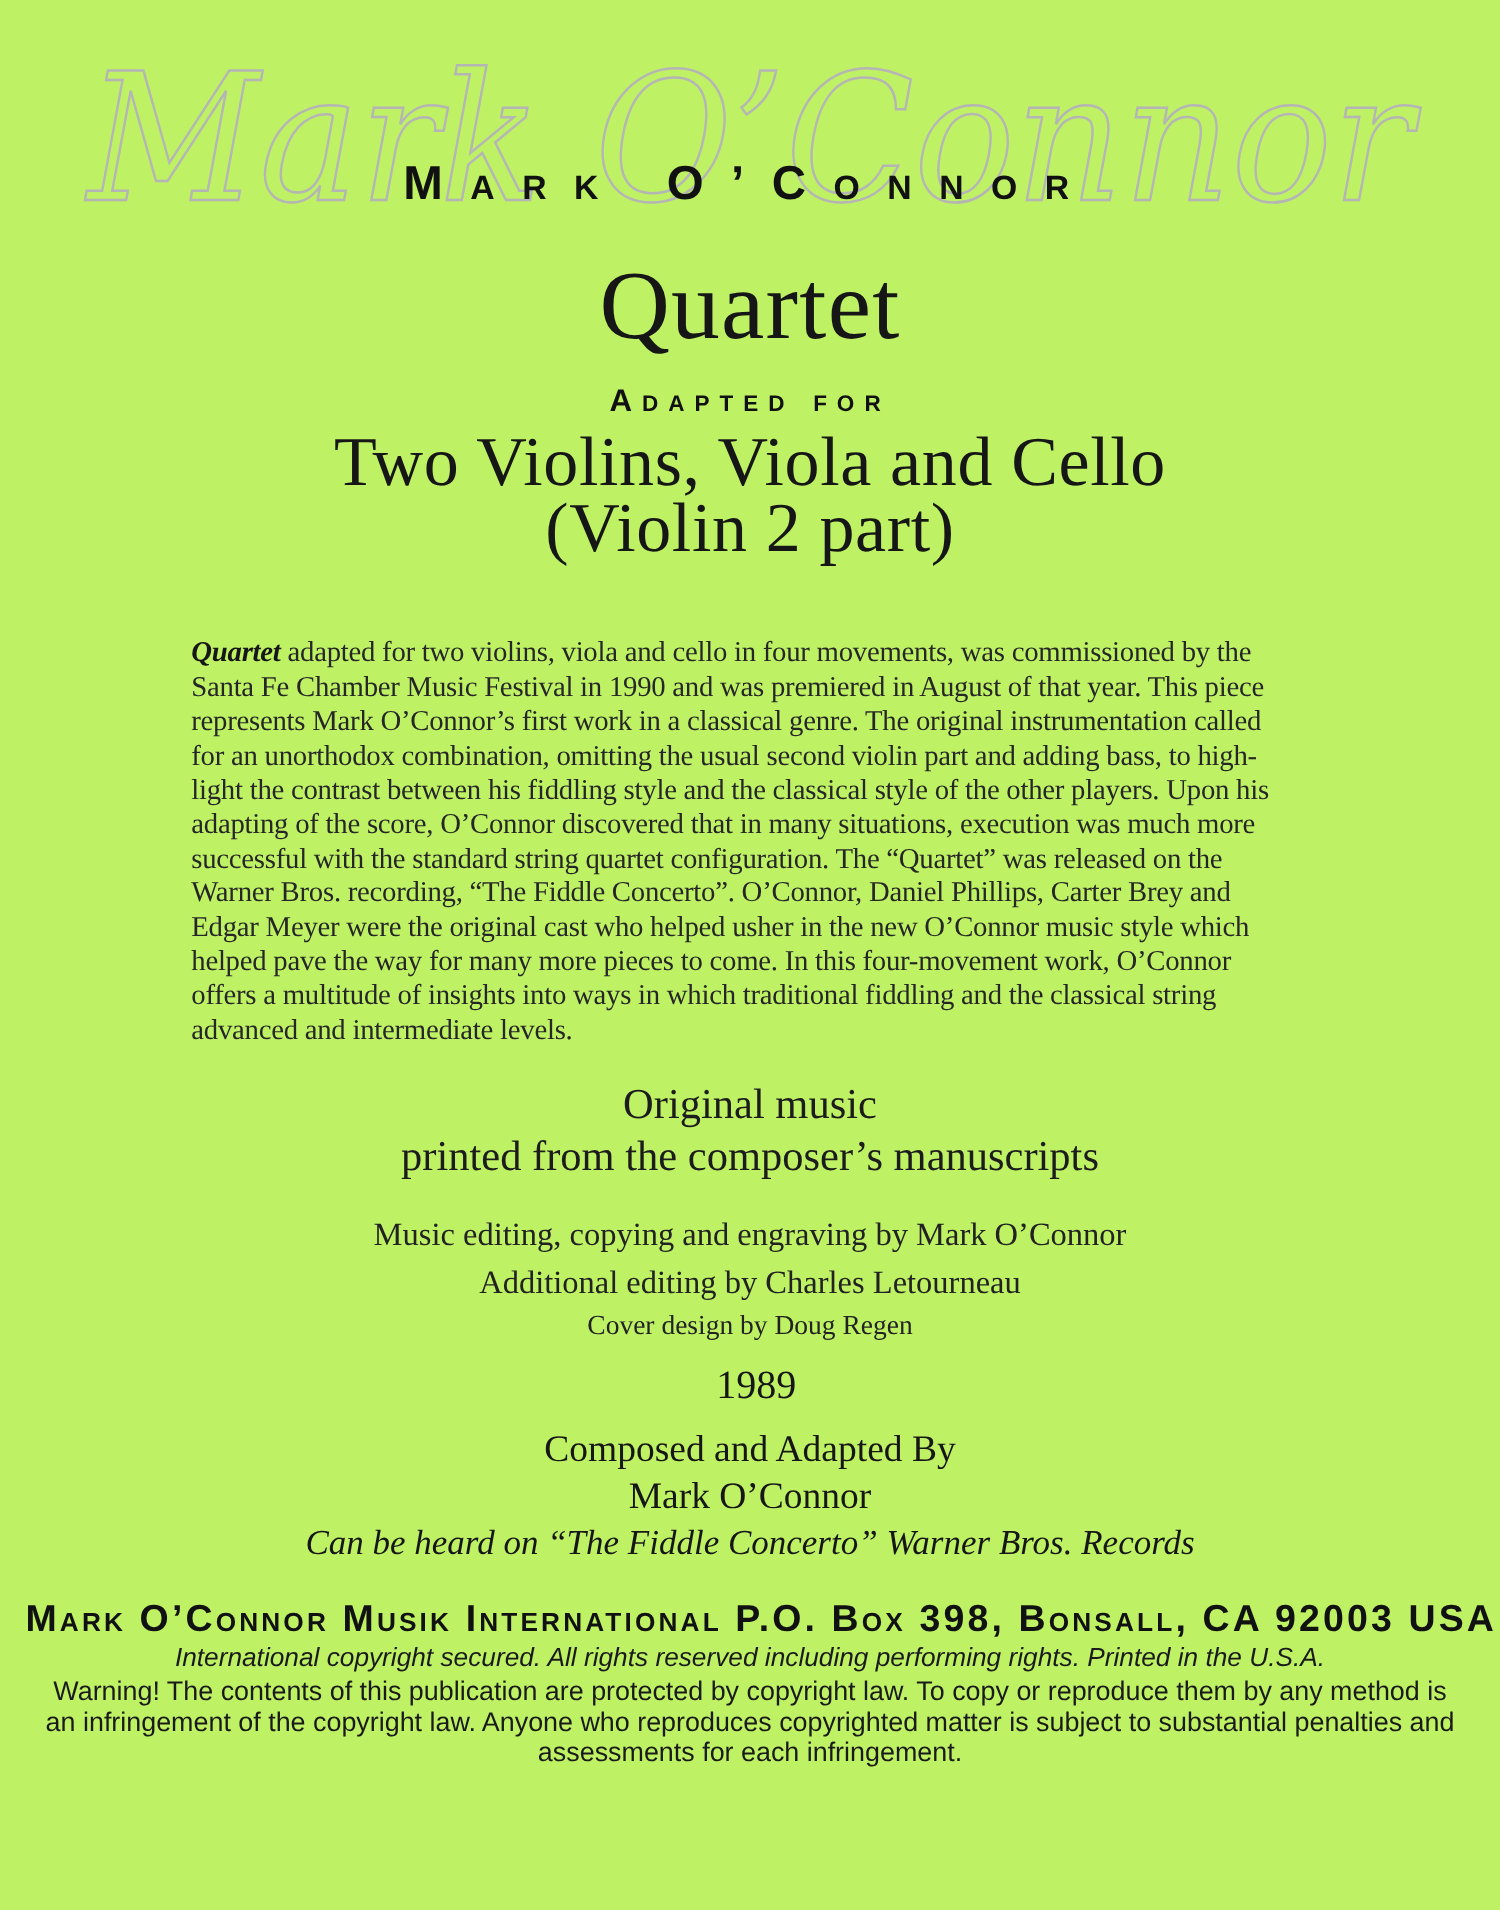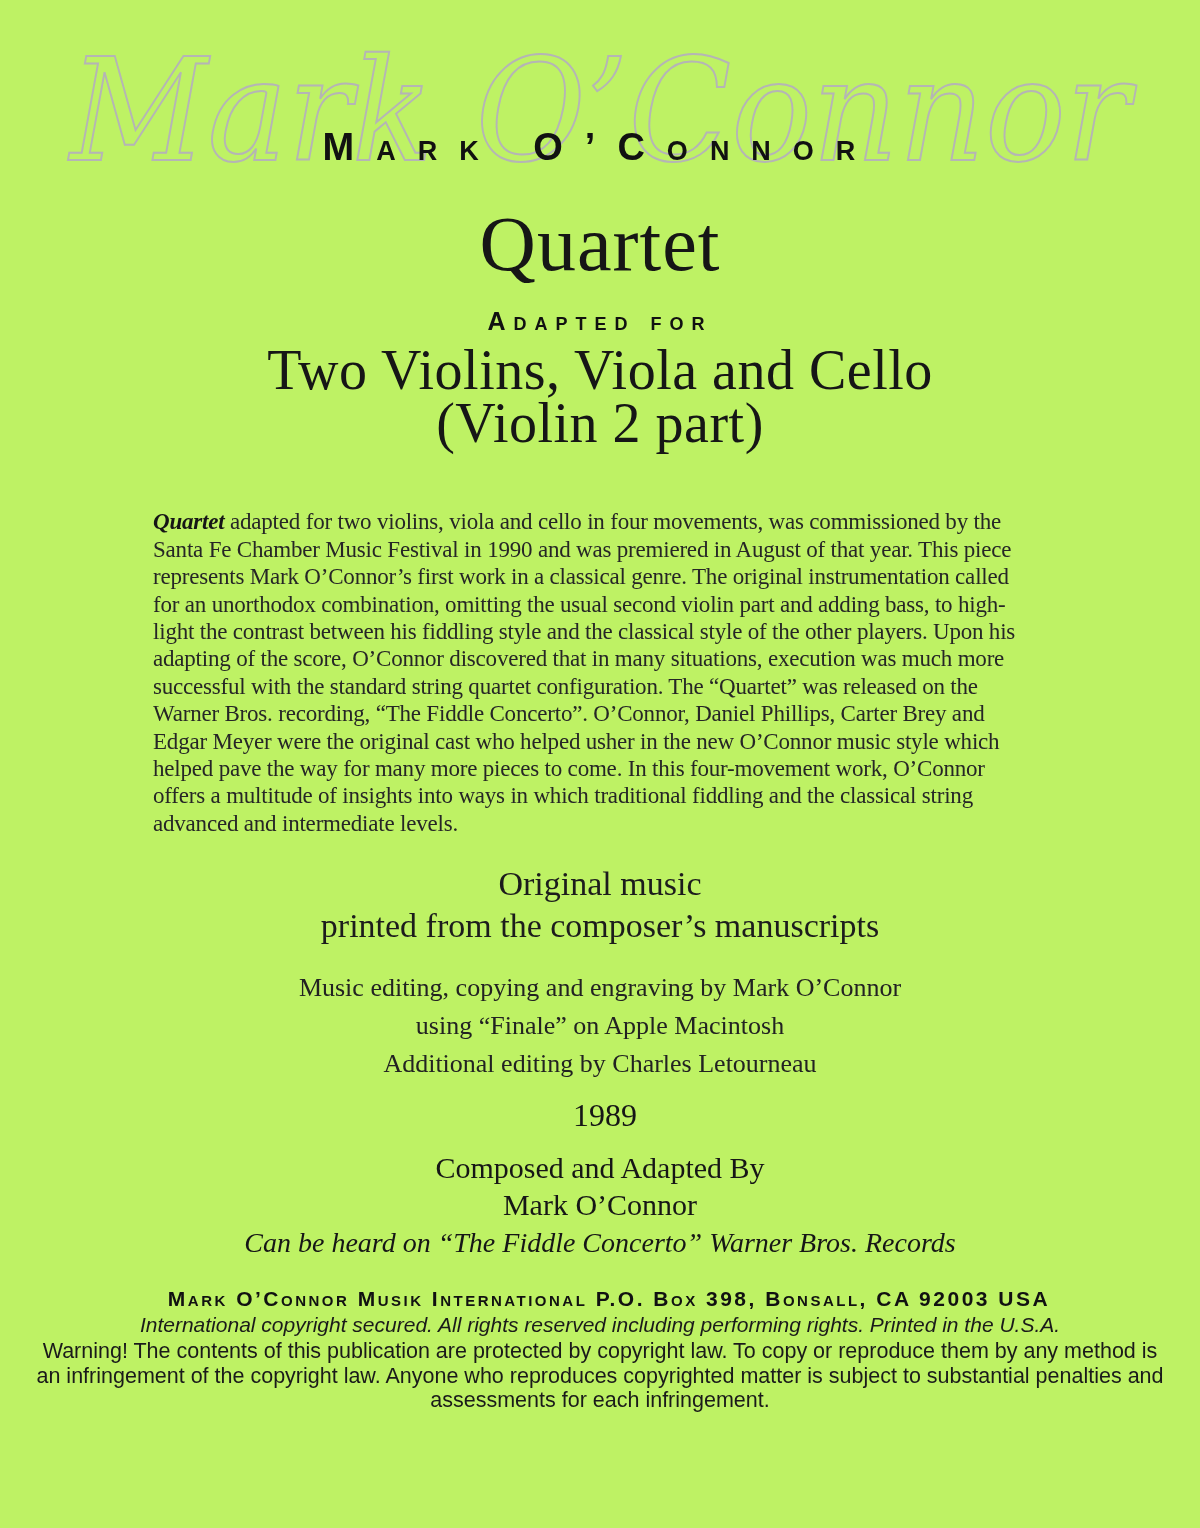--- a/index.html
+++ b/index.html
@@ -106,21 +106,21 @@
     margin-top: 2px;
   }
 
   
   .address-line {
     margin-top: 26px;
     text-align: center;
     font-family: "Liberation Sans", sans-serif;
     font-variant: small-caps;
     font-weight: 700;
-    font-size: 21px;
+    font-size: 30px;
     letter-spacing: 2.5px;
     color: #111;
     white-space: nowrap;
     padding-left: 18px;
   }
   .copyright-line {
     margin-top: 7px;
     text-align: center;
     font-family: "Liberation Sans", sans-serif;
     font-size: 25px;
@@ -177,22 +177,22 @@
     <div class="line">advanced and intermediate levels.</div>
   </div>
 
   <div class="origin centered">
     <div>Original music</div>
     <div>printed from the composer’s manuscripts</div>
   </div>
 
   <div class="credits centered">
     <div>Music editing, copying and engraving by Mark O’Connor</div>
-    <div>using “Finale” on Apple Macintosh</div>
     <div>Additional editing by Charles Letourneau</div>
+    <div class="cover-line">Cover design by Doug Regen</div>
   </div>
 
   <div class="year-line centered">1989</div>
 
   <div class="composed centered">
     <div>Composed and Adapted By</div>
     <div>Mark O’Connor</div>
     <div class="heard-on">Can be heard on “The Fiddle Concerto” Warner Bros. Records</div>
   </div>
 

